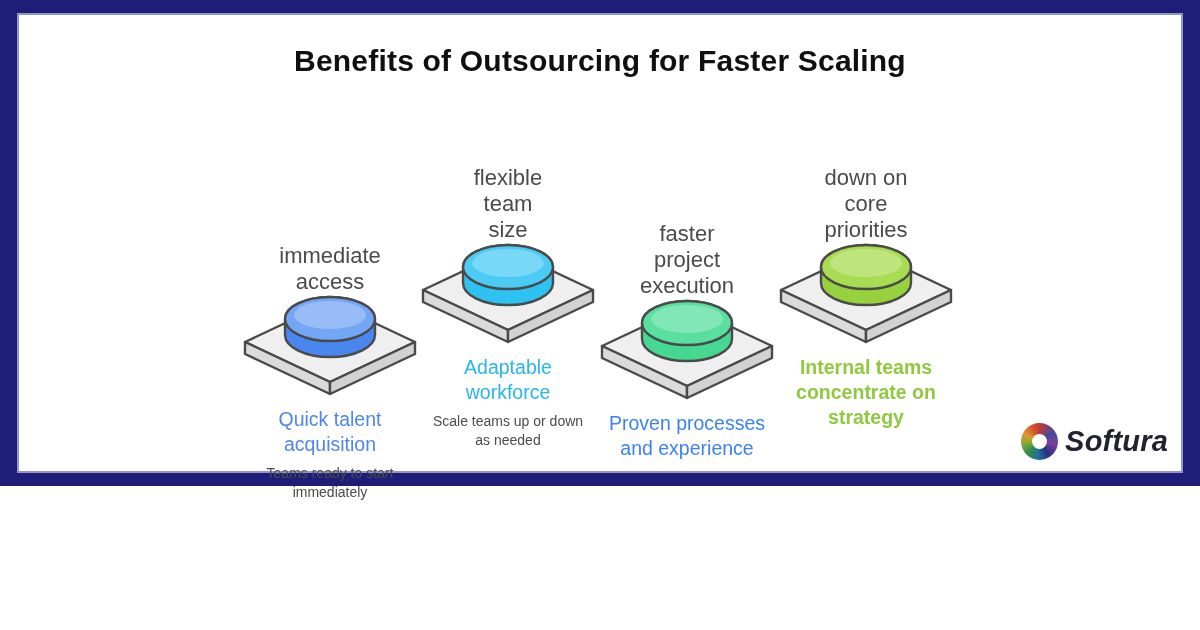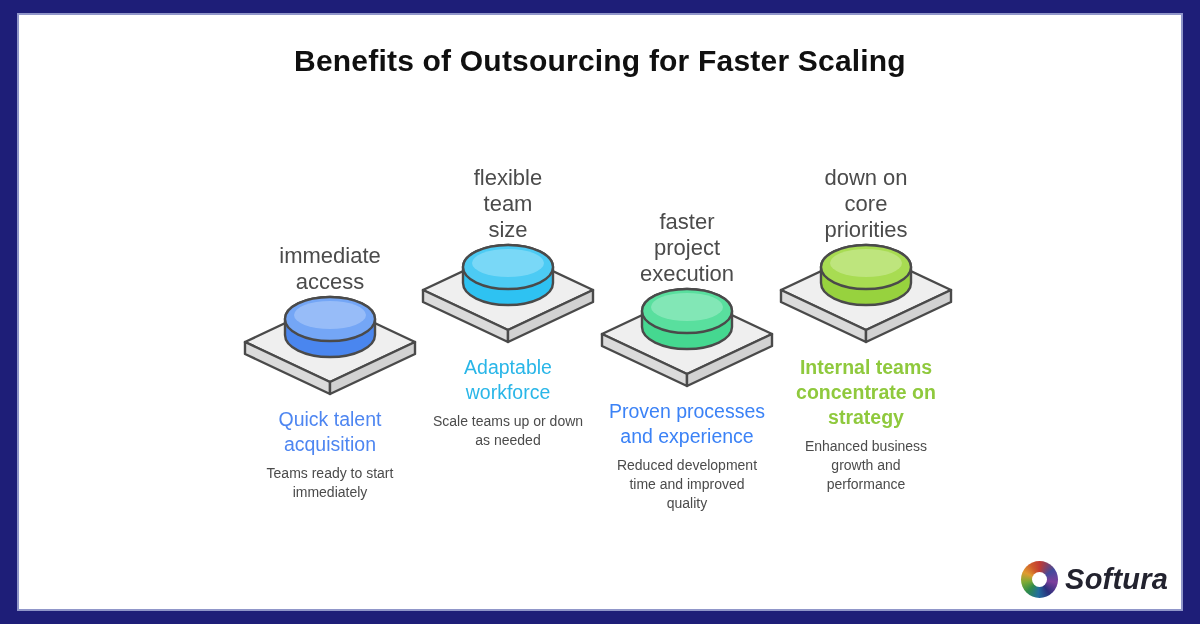--- a/index.html
+++ b/index.html
@@ -1,20 +1,20 @@
 <!DOCTYPE html>
 <html><head>
 <meta charset="utf-8">
 <style>
   * { margin:0; padding:0; box-sizing:border-box; }
   html,body { width:1200px; height:630px; }
   body { font-family:"Liberation Sans", sans-serif; background:#fff; }
 
   .frame {
-    width:1200px; height:624px;
+    width:1200px; height:486px;
     border-style:solid;
     border-width:13px 17px;
     border-color:#1e1e78;
     position:relative;
     background:#ffffff;
     box-shadow: inset 0 0 0 2px #9096c9;
   }
   .canvas { position:absolute; inset:0; }
 
   .title {
@@ -28,21 +28,21 @@
   }
 
   .col {
     position:absolute;
     width:200px;
     margin-left:-5px;
     text-align:center;
   }
   .col-1 { left:218px; top:230px; }
   .col-2 { left:396px; top:152px; }
-  .col-3 { left:575px; top:196px; }
+  .col-3 { left:575px; top:208px; }
   .col-4 { left:754px; top:152px; }
 
   .col-label {
     font-size:22px;
     line-height:26px;
     color:#4b4b4b;
     white-space:pre-line;
   }
   .pedestal {
     display:block;
@@ -152,43 +152,37 @@
       <svg class="pedestal" viewBox="0 0 190 128">
         <path class="p-top" d="M 10 70 L 95 30 L 180 70 L 95 110 Z"></path>
         <path class="p-left" d="M 10 70 L 10 82 L 95 122 L 95 110 Z"></path>
         <path class="p-right" d="M 180 70 L 180 82 L 95 122 L 95 110 Z"></path>
         <path class="b-side" d="M 50 47 L 50 63 A 45 22 0 0 0 140 63 L 140 47 A 45 22 0 0 0 50 47 Z" fill="#45d890"></path>
         <ellipse class="b-top" cx="95" cy="47" rx="45" ry="22" fill="#59df9e"></ellipse>
         <ellipse class="b-hilite" cx="95" cy="43" rx="36" ry="14"></ellipse>
       </svg>
       <div class="col-heading" style="color: #3b82f6;">Proven processes
 and experience</div>
-      <div class="col-desc">Reduced development
-time and improved
-quality</div>
     </div>
 
     <div class="col col-4">
       <div class="col-label">down on
 core
 priorities</div>
       <svg class="pedestal" viewBox="0 0 190 128">
         <path class="p-top" d="M 10 70 L 95 30 L 180 70 L 95 110 Z"></path>
         <path class="p-left" d="M 10 70 L 10 82 L 95 122 L 95 110 Z"></path>
         <path class="p-right" d="M 180 70 L 180 82 L 95 122 L 95 110 Z"></path>
         <path class="b-side" d="M 50 47 L 50 63 A 45 22 0 0 0 140 63 L 140 47 A 45 22 0 0 0 50 47 Z" fill="#97d23e"></path>
         <ellipse class="b-top" cx="95" cy="47" rx="45" ry="22" fill="#a8dc52"></ellipse>
         <ellipse class="b-hilite" cx="95" cy="43" rx="36" ry="14"></ellipse>
       </svg>
       <div class="col-heading" style="color: rgb(143, 201, 61); font-weight: bold;">Internal teams
 concentrate on
 strategy</div>
-      <div class="col-desc">Enhanced business
-growth and
-performance</div>
     </div>
 
     <div class="logo">
       <span class="logo-mark">
         <span class="logo-hole"></span>
       </span>
       <span class="logo-text">Softura</span>
     </div>
 
   </div>

